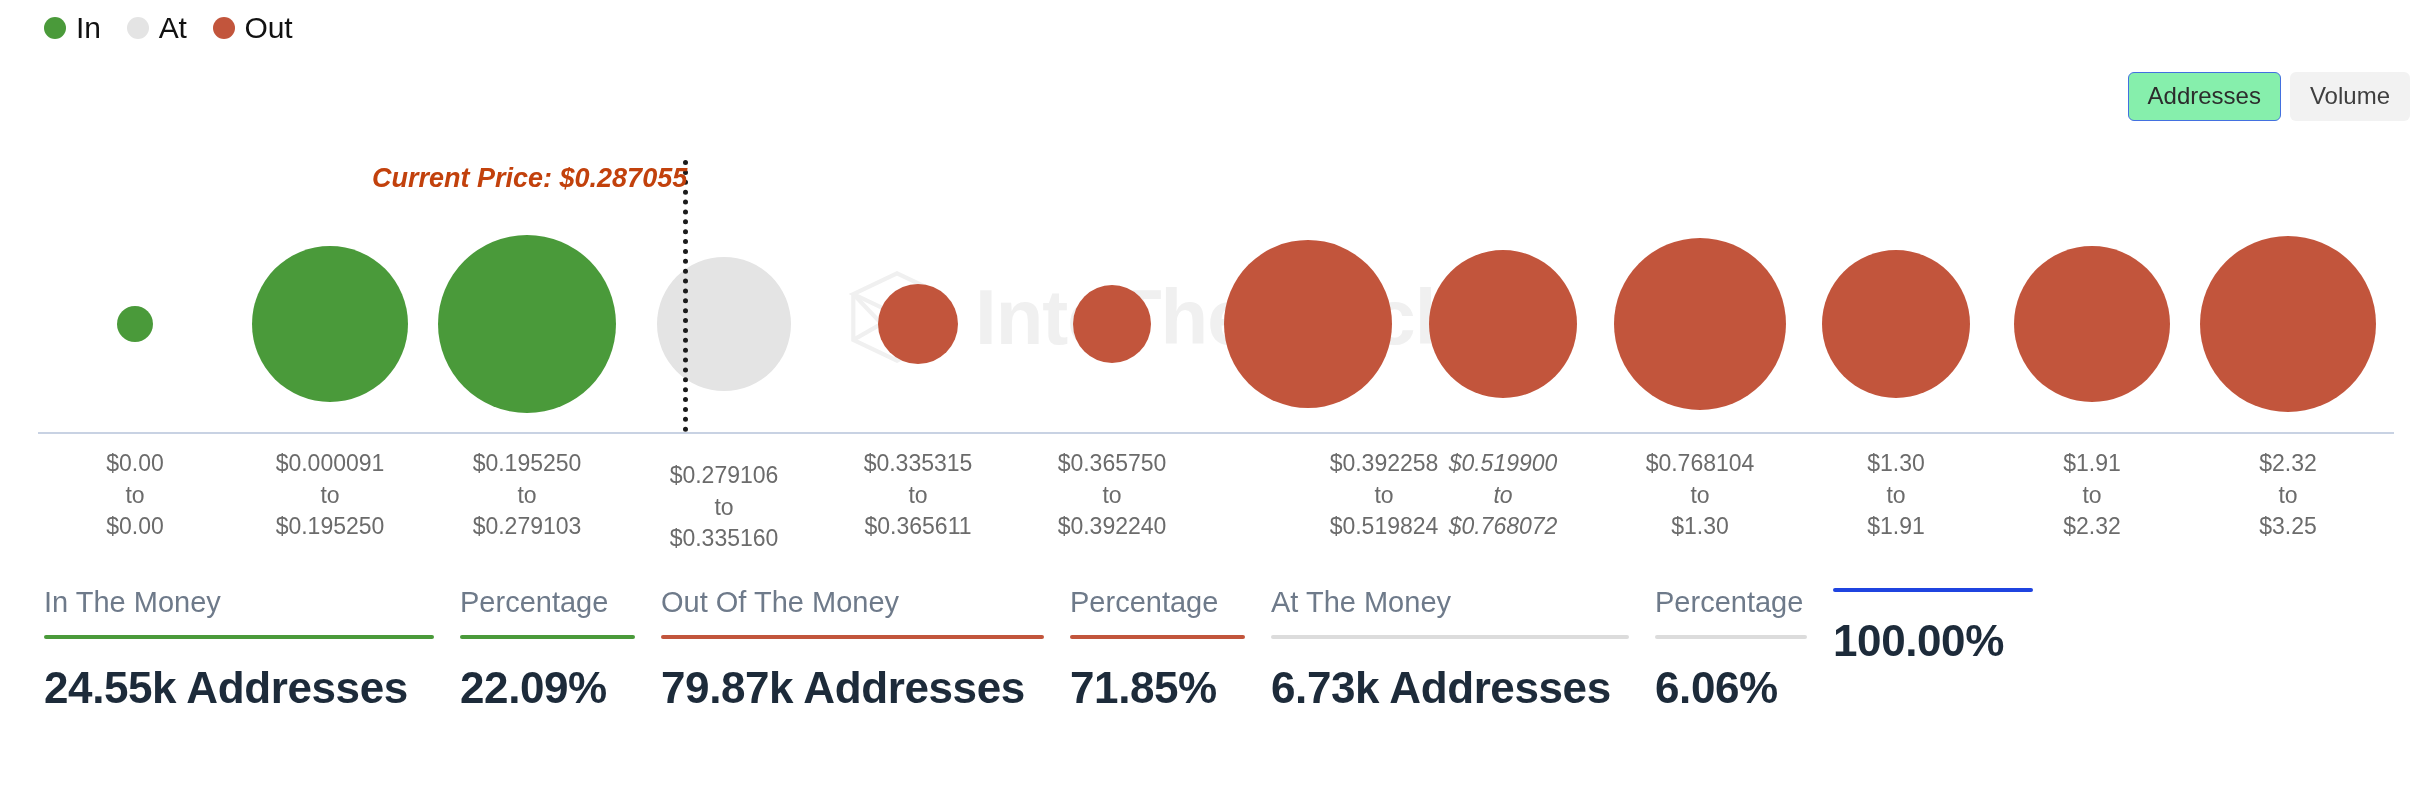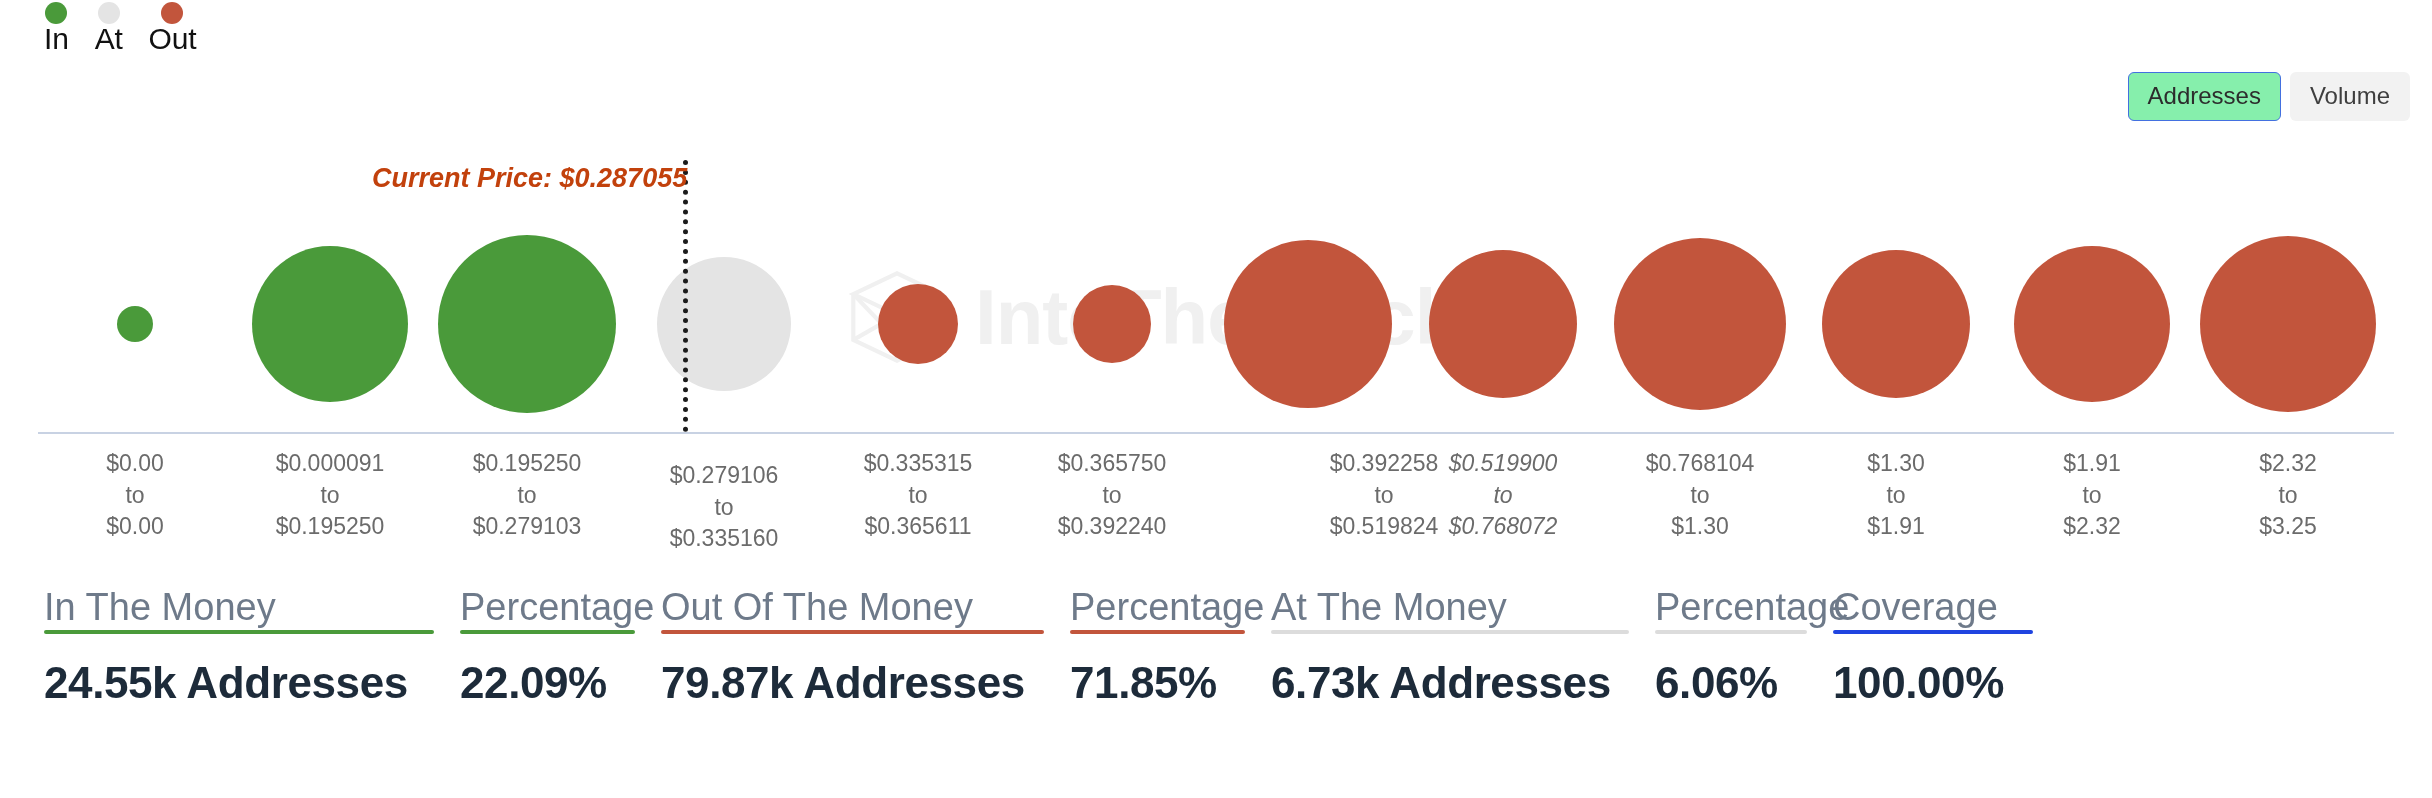--- a/index.html
+++ b/index.html
@@ -22,22 +22,21 @@
     left: 44px;
     top: 8px;
     display: flex;
     align-items: center;
     gap: 26px;
     height: 40px;
   }
   .legend-item {
     display: flex;
     align-items: center;
-    gap: 0;
-    flex-direction: column;
+    gap: 10px;
   }
   .legend-dot {
     width: 22px; height: 22px;
     border-radius: 50%;
     display: block;
   }
   .legend-label {
     font-size: 30px;
     color: #111111;
     line-height: 1;
@@ -152,24 +151,24 @@
     top: 588px;
     display: flex;
     align-items: flex-start;
   }
   .stat {
     display: flex;
     flex-direction: column;
     margin-right: 26px;
   }
   .stat-label {
-    font-size: 38px;
+    font-size: 29px;
     color: #6e7a8a;
     line-height: 1;
-    padding-bottom: 4px;
+    padding-bottom: 18px;
     white-space: nowrap;
   }
   .stat-rule {
     height: 4px;
     width: 100%;
     border-radius: 2px;
   }
   .stat-value {
     margin-top: 27px;
     font-size: 44px;
@@ -329,19 +328,18 @@
         <div class="stat-label">At The Money</div>
         <div class="stat-rule" style="background: rgb(220, 220, 220);"></div>
         <div class="stat-value">6.73k Addresses</div>
       </div>
       <div class="stat" style="width: 152px;">
         <div class="stat-label">Percentage</div>
         <div class="stat-rule" style="background: rgb(220, 220, 220);"></div>
         <div class="stat-value">6.06%</div>
       </div>
       <div class="stat" style="width: 200px;">
-        <div class="stat-label">Coverage</div>
         <div class="stat-rule" style="background: rgb(31, 68, 224);"></div>
         <div class="stat-value">100.00%</div>
       </div>
     </div>
 
 </div>
 
 </body></html>

